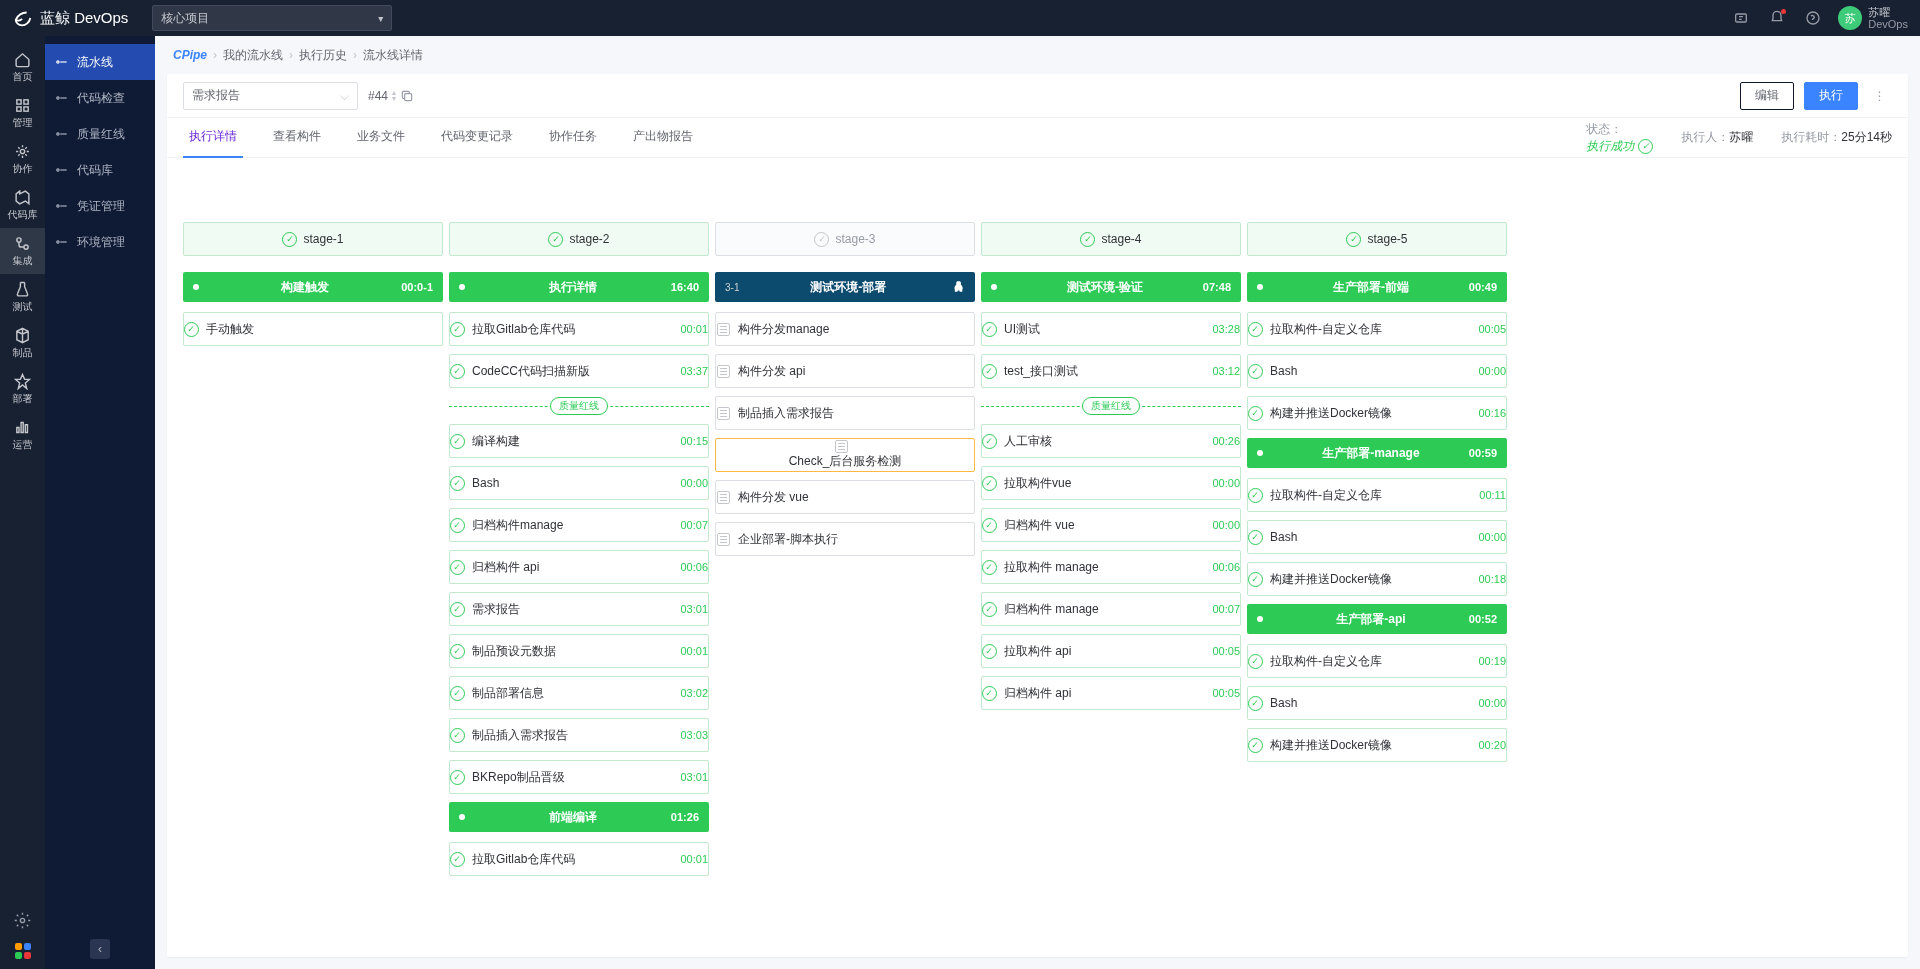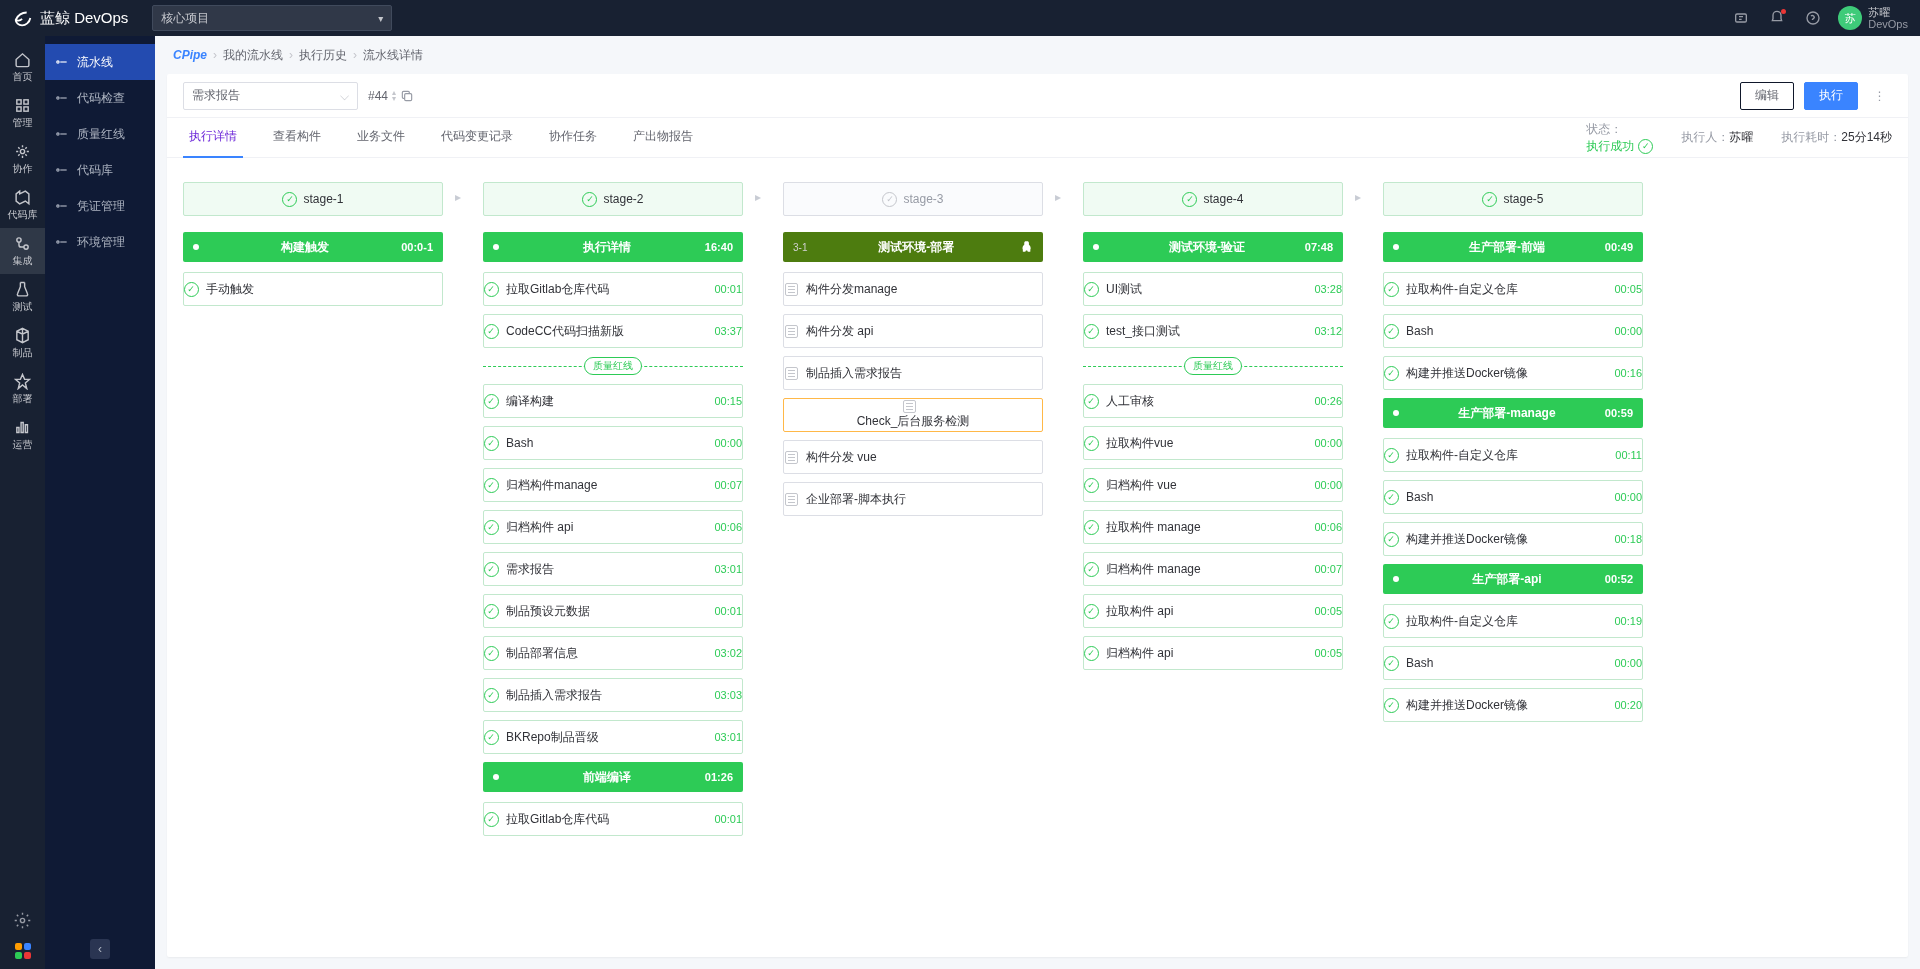--- a/index.html
+++ b/index.html
@@ -54,35 +54,35 @@
 .btn { height:28px; padding:0 14px; border:1px solid #0f172a; background:#fff; border-radius:2px; cursor:pointer; display:flex; align-items:center; }
 .btn.primary { background:#3a84ff; color:#fff; border-color:#3a84ff; }
 .more { width:24px; text-align:center; color:#979ba5; cursor:pointer; letter-spacing:1px; }
 
 
 .tabs-row { height:40px; display:flex; align-items:center; padding:0 16px; border-bottom:1px solid #f0f1f5; }
 .tab { padding:0 6px; margin-right:24px; height:40px; display:flex; align-items:center; cursor:pointer; color:#63656e; border-bottom:2px solid transparent; }
 .tab.active { color:#6d28d9; border-bottom-color:#3a84ff; }
 .meta { margin-left:auto; display:flex; gap:28px; align-items:center; }
 .meta .v { color:#313238; }
-.succ { color:#2dcb56; display:flex; align-items:center; gap:4px; }
+.succ { color:#2dcb56; display:flex; align-items:center; gap:4px;font-style:italic; }
 
 
 .canvas { flex:1; overflow:auto; padding:24px 16px; }
-.stages { display:flex; gap:40px; align-items:flex-start; }
+.stages { display:flex; gap:6px; align-items:flex-start;margin-top:40px; }
 .stage { width:260px; flex:none; position:relative; }
 .connector { position:absolute; top:8px; right:-18px; color:#c8ccd4; font-size:12px; }
 .stage-head { height:34px; border:1px solid #c2e8cd; background:#f0fbf3; border-radius:2px; display:flex; align-items:center; justify-content:center; gap:6px; color:#313238; margin-bottom:16px; cursor:pointer; }
 .stage-head.gray { border-color:#dcdee5; background:#fafbfd; color:#979ba5; }
 .chk { width:15px; height:15px; border-radius:50%; border:1.5px solid #2dcb56; display:inline-flex; align-items:center; justify-content:center; color:#2dcb56; font-size:9px; flex:none; }
 .chk.gray { border-color:#c4c6cc; color:#c4c6cc; }
 
 .jobhead { height:30px; border-radius:2px; display:flex; align-items:center; padding:0 10px; color:#fff; margin-bottom:10px; cursor:pointer; }
 .jobhead.green { background:#2dcb56; }
-.jobhead.dark { background:#4d7c0f; }
+.jobhead.dark { background:#0c4a6e; }
 .jobhead .dot { width:6px; height:6px; border-radius:50%; background:#fff; margin-right:10px; flex:none; }
 .jobhead .jt { flex:1; text-align:center; font-weight:600; font-size:12px; }
 .jobhead .jd { font-size:11px; font-weight:600; }
 .jobhead.dark .lbl3 { font-size:10px; color:#d0d0d0; margin-right:6px; }
 .jobhead.dark .os { width:14px; height:14px; }
 
 .task { height:34px; border:1px solid #c2e8cd; border-radius:2px; display:flex; align-items:center; padding:0 0; margin-bottom:8px; background:#fff; cursor:pointer; }
 .task.plain { border-color:#dcdee5; }
 .task.warn { border-color:#ffb848;flex-direction:column; }
 .task .st { width:14px; height:14px; flex:none; margin-right:8px; display:flex; align-items:center; justify-content:center; }

